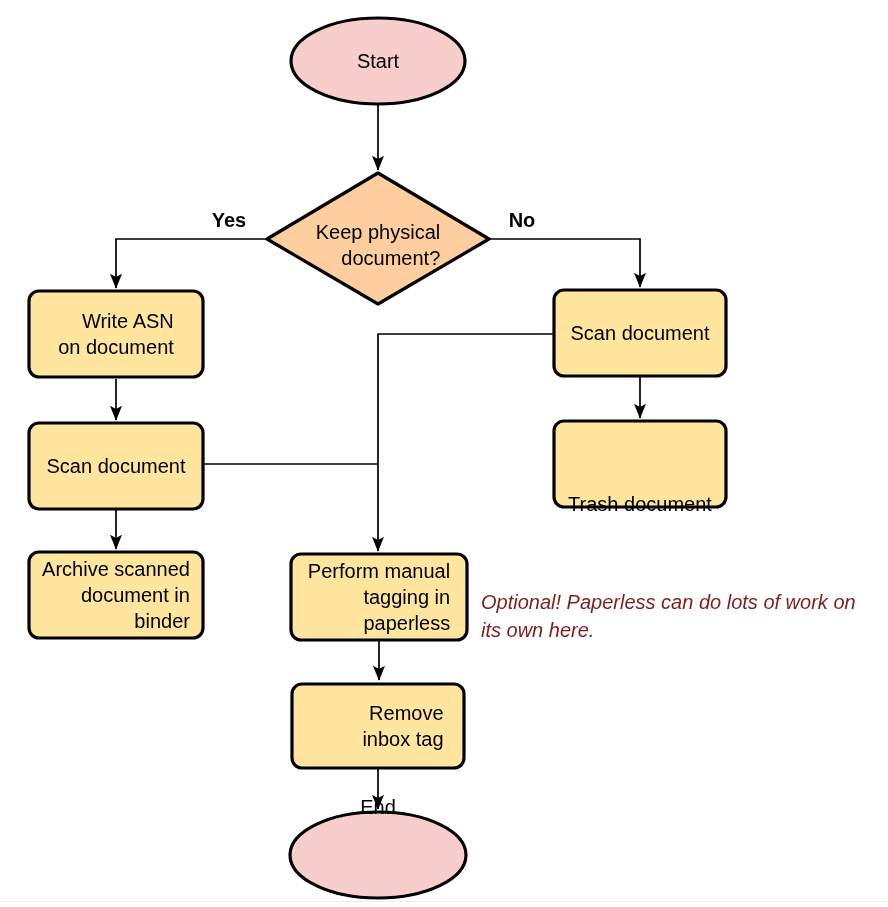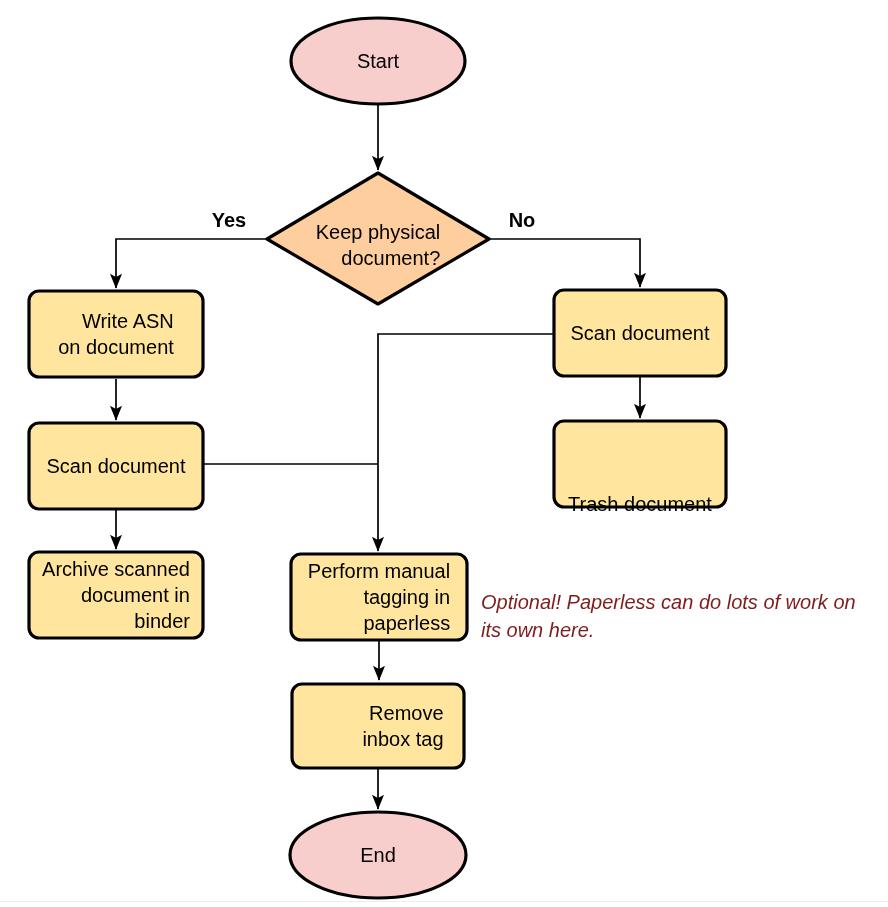--- a/index.html
+++ b/index.html
@@ -126,21 +126,21 @@
 
   <div class="node-label" style="left:553px; top:420px; width:174px; height:88px;margin-top:40px;">Trash document</div>
 
   <div class="node-label" style="left:290px; top:553px; width:178px; height:88px;">Perform manual
 tagging in
 paperless</div>
 
   <div class="node-label" style="left:291px; top:683px; width:174px; height:86px;padding-left:25px;">Remove
 inbox tag</div>
 
-  <div class="node-label" style="left:289px; top:812px; width:178px; height:86px;">End</div>
+  <div class="node-label" style="left:289px; top:764px; width:178px; height:86px;">End</div>
 
   <div class="edge-label" style="left:203px; top:206px; width:52px; height:28px;font-weight:bold;">Yes</div>
 
   <div class="edge-label" style="left:496px; top:206px; width:52px; height:28px;font-weight:bold;">No</div>
 
   <div class="note-text">Optional! Paperless can do lots of work on
 its own here.</div>
 
   <div class="bottom-hairline"></div>
 

